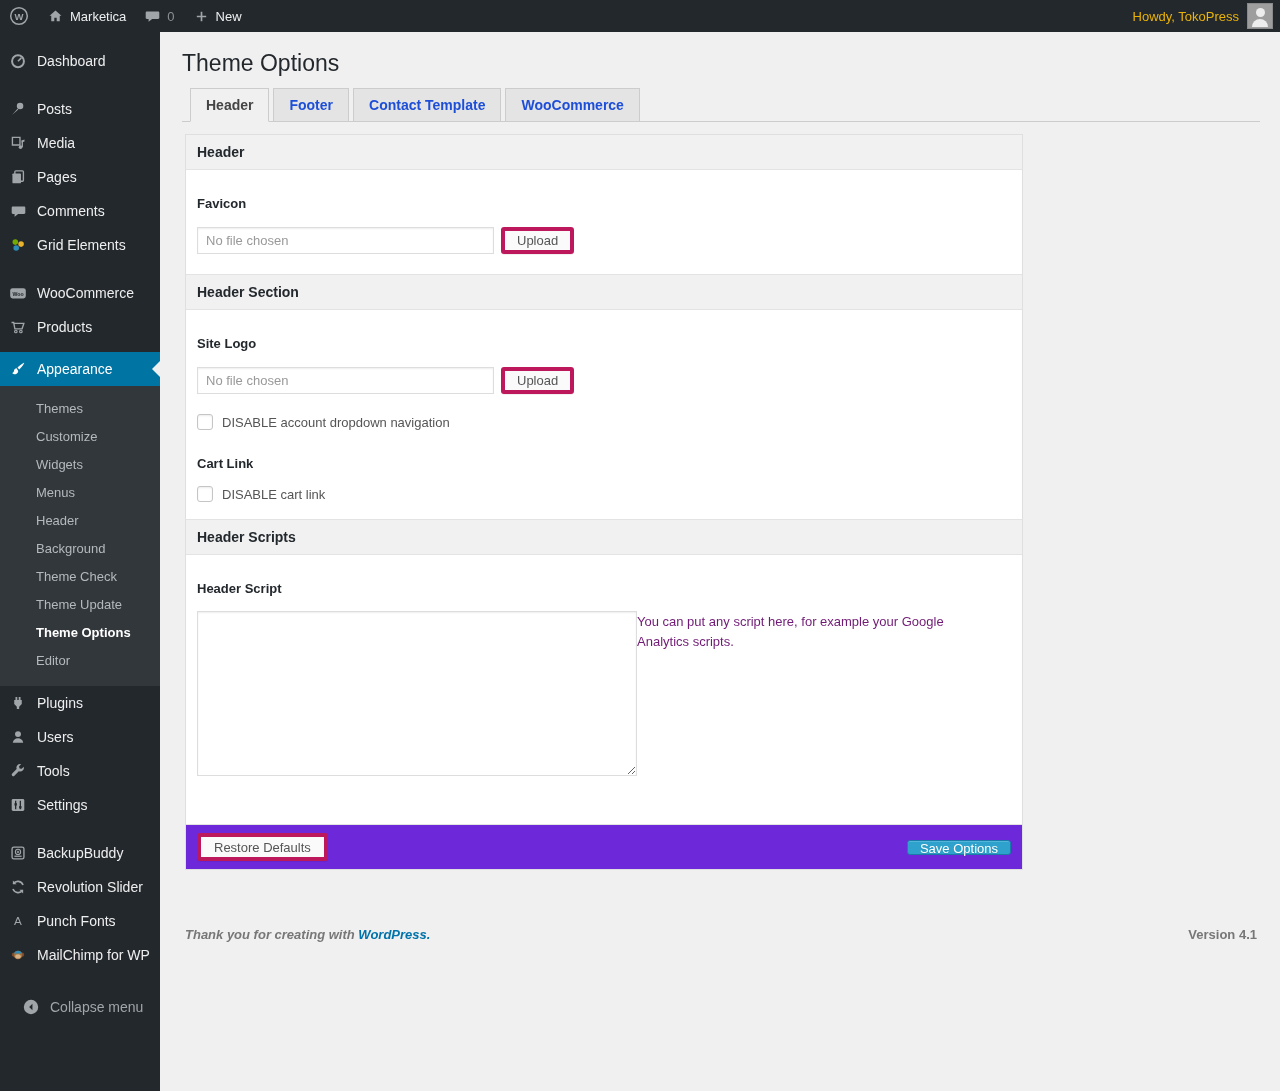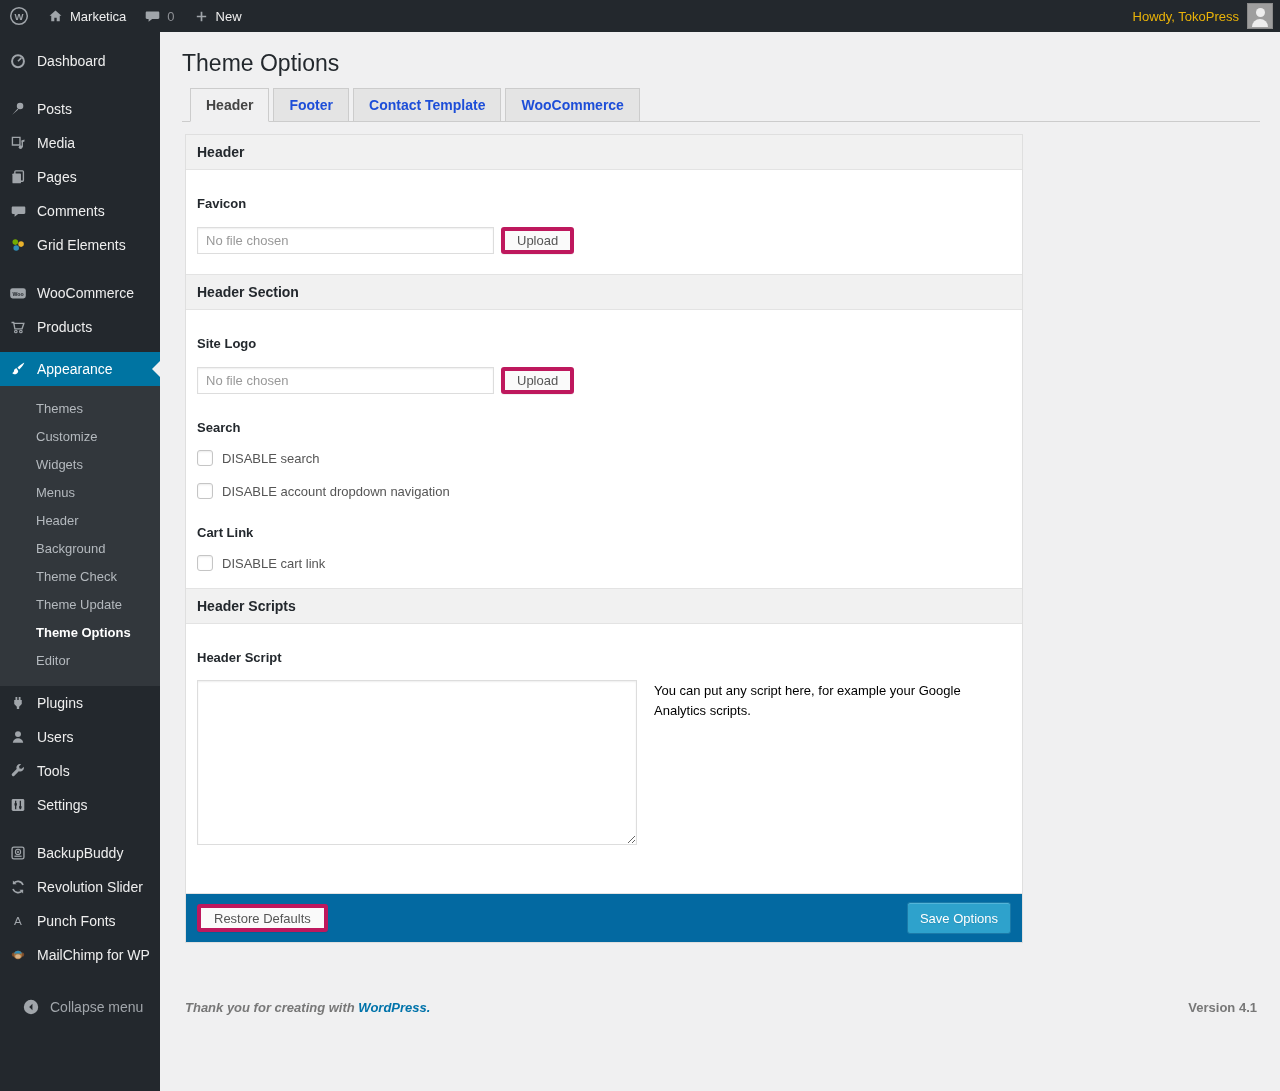--- a/index.html
+++ b/index.html
@@ -52,24 +52,24 @@
   .flabel { font-size: 13px; font-weight: 700; color: #23282d; margin-top: 26px; line-height: 16px; }
   .file-row { display: flex; gap: 7px; margin: 15px 0 20px; align-items: center; }
   .file-input { width: 297px; height: 27px; border: 1px solid #ddd; padding: 0 8px; font-size: 13px; color: #32373c; background: #fff; box-shadow: inset 0 1px 2px rgba(0,0,0,.07); font-family: inherit; border-radius: 0; }
   .file-input::placeholder { color: #999; opacity: 1; }
   .btn { height: 27px; padding: 0 12px; background: #fafafa; border: 4px solid #be185d; border-radius: 3px; font-size: 13px; color: #555; cursor: pointer; font-family: inherit; box-shadow: 0 1px 0 rgba(0,0,0,.06); }
   .cb-row { display: flex; align-items: center; gap: 9px; margin: 14px 0 17px; }
   .cb { width: 16px; height: 16px; appearance: none; -webkit-appearance: none; border: 1px solid #c5c5c5; border-radius: 3px; background: #fff; box-shadow: inset 0 1px 2px rgba(0,0,0,.08); margin: 0; cursor: pointer; flex-shrink: 0; }
   .cb-label { font-size: 13px; color: #555; cursor: pointer; }
   .script-row { display: flex; margin-top: 14px; }
   .script-textarea { width: 440px; height: 165px; border: 1px solid #ddd; box-shadow: inset 0 1px 2px rgba(0,0,0,.07); resize: both; padding: 4px 8px; font-size: 13px; color: #32373c; font-family: inherit; border-radius: 0; }
-  .help { margin-left: 17px; width: 312px; font-size: 13px; color: #000000; line-height: 1.55; padding-top: 1px; }
-  .panel-footer { margin-top: 48px; background: #0369a1; border-top: 1px solid #e3e3e3; padding: 8px 11px; display: flex; justify-content: space-between; align-items: center; }
+  .help { width: 312px; font-size: 13px; color: #701a75; line-height: 1.55; padding-top: 1px; }
+  .panel-footer { margin-top: 48px; background: #6d28d9; border-top: 1px solid #e3e3e3; padding: 8px 11px; display: flex; justify-content: space-between; align-items: center; }
   .btn-lg { height: 28px; padding: 0 13px; }
-  .btn-primary { height: 32px; padding: 0 12px; background: #2ea2cc; border: 1px solid #1b7aa8; border-radius: 3px; color: #fff; font-size: 13px; cursor: pointer; font-family: inherit; box-shadow: inset 0 1px 0 rgba(120,200,230,.5); text-shadow: 0 1px 1px rgba(0,0,0,.1); }
+  .btn-primary { height: 15px; padding: 0 12px; background: #2ea2cc; border: 1px solid #1b7aa8; border-radius: 3px; color: #fff; font-size: 13px; cursor: pointer; font-family: inherit; box-shadow: inset 0 1px 0 rgba(120,200,230,.5); text-shadow: 0 1px 1px rgba(0,0,0,.1); }
 
   
   #wpfooter { display: flex; justify-content: space-between; align-items: center; margin-top: 57px; padding: 0 3px; font-size: 13px; color: #777; font-weight: bold; }
   .thanks { font-style: italic; }
   .thanks a { color: #0073aa; text-decoration: none; font-style: italic; cursor: pointer; }
 </style>
 </head>
 <body>
 
 <div id="adminbar">
@@ -354,27 +354,20 @@
       <div class="section-bar">Header Section</div>
 
       <div class="field">
         <div class="flabel">Site Logo</div>
         <div class="file-row">
           <input class="file-input" type="text" placeholder="No file chosen" style="">
           <button class="btn">Upload</button>
         </div>
       </div>
 
-      <div class="field">
-        <div class="flabel">Search</div>
-        <div class="cb-row">
-          <input type="checkbox" class="cb" style="">
-          <label class="cb-label">DISABLE search</label>
-        </div>
-      </div>
 
       <div class="field">
         <div class="cb-row">
           <input type="checkbox" class="cb" style="">
           <label class="cb-label">DISABLE account dropdown navigation</label>
         </div>
       </div>
 
       <div class="field">
         <div class="flabel">Cart Link</div>

